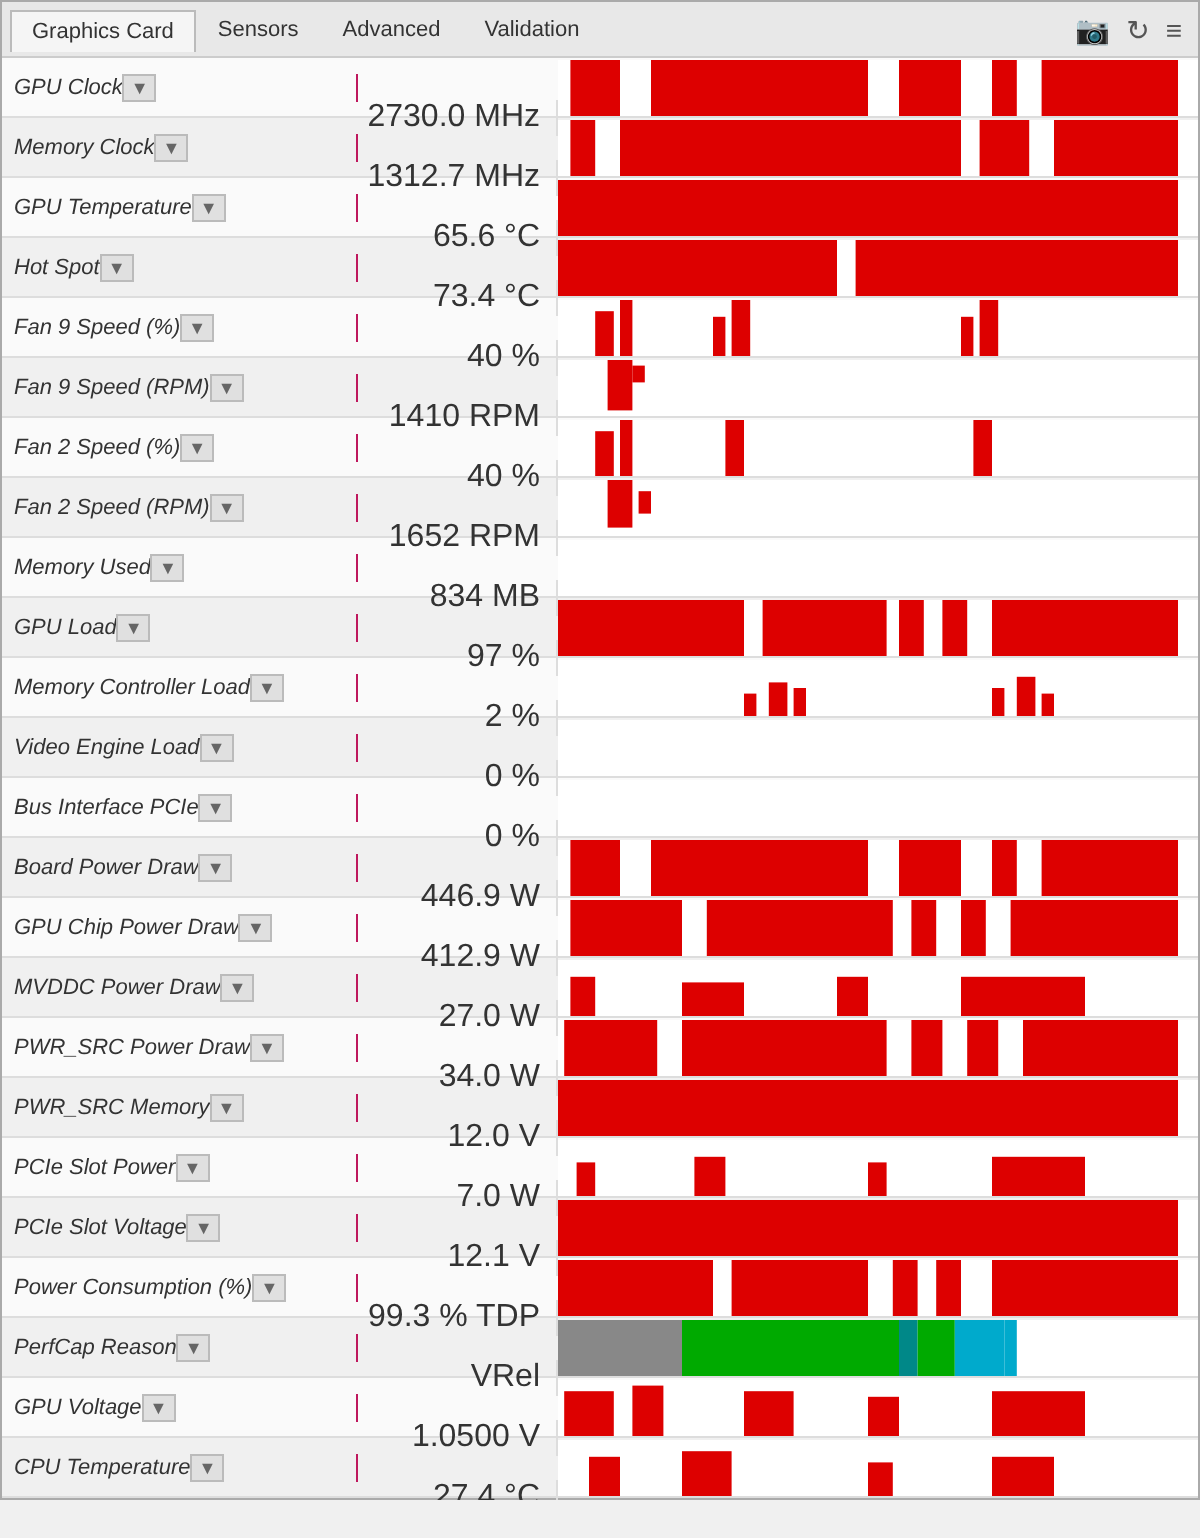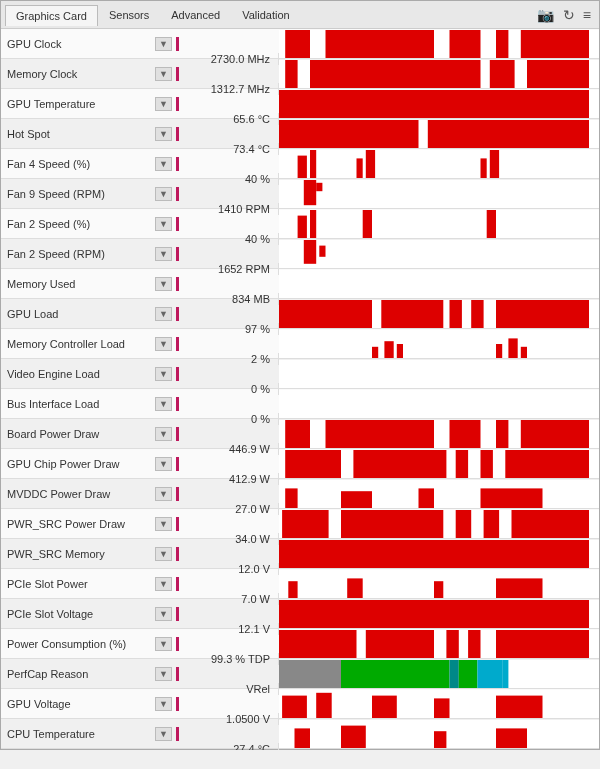--- a/index.html
+++ b/index.html
@@ -60,39 +60,40 @@
     }
     .sensor-row:nth-child(even) {
       background: #f0f0f0;
     }
     .sensor-name {
       width: 178px;
       min-width: 178px;
       padding: 0 4px 0 6px;
       display: flex;
       align-items: center;
-      justify-content: space-between;
-      border-right: 3px solid #be185d;
+      justify-content: flex-start;
+      border-right: 1px solid #be185d;
       font-size: 11px;
       color: #333;
+      font-style: italic;
     }
     .dropdown-arrow {
       font-size: 9px;
       color: #666;
       background: #e0e0e0;
       border: 1px solid #bbb;
       padding: 1px 3px;
       cursor: pointer;
     }
     .sensor-value {
       width: 100px;
       min-width: 100px;
       text-align: right;
       padding-right: 8px;
-      font-size: 11px;
+      font-size: 16px;
       color: #333;
       border-right: 1px solid #ddd;
       margin-top: 30px;
     }
     .sensor-graph {
       flex: 1;
       height: 28px;
       position: relative;
       overflow: hidden;
       background: #fff;
@@ -163,21 +164,21 @@
         </div>
         <div class="sensor-value">73.4 °C</div>
         <div class="sensor-graph"><svg width="310" height="28" viewBox="0 0 310 28">
             <rect width="310" height="28" fill="#ffffff"></rect>
             <rect x="0" y="0" width="139.5" height="28" fill="#dd0000"></rect>
             <rect x="148.79999999999998" y="0" width="161.20000000000002" height="28" fill="#dd0000"></rect>
           </svg></div>
       </div>
       <div class="sensor-row">
         <div class="sensor-name">
-          <span>Fan 4 Speed (%)</span>
+          <span>Fan 9 Speed (%)</span>
           <span class="dropdown-arrow">▼</span>
         </div>
         <div class="sensor-value">40 %</div>
         <div class="sensor-graph"><svg width="310" height="28" viewBox="0 0 310 28">
             <rect width="310" height="28" fill="#ffffff"></rect>
             <rect x="18.599999999999998" y="5.6000000000000005" width="9.299999999999999" height="22.400000000000002" fill="#dd0000"></rect>
             <rect x="31" y="0" width="6.2" height="28" fill="#dd0000"></rect>
             <rect x="77.5" y="8.4" width="6.2" height="19.599999999999998" fill="#dd0000"></rect>
             <rect x="86.80000000000001" y="0" width="9.299999999999999" height="28" fill="#dd0000"></rect>
             <rect x="201.5" y="8.4" width="6.2" height="19.599999999999998" fill="#dd0000"></rect>
@@ -268,21 +269,21 @@
           <span>Video Engine Load</span>
           <span class="dropdown-arrow">▼</span>
         </div>
         <div class="sensor-value">0 %</div>
         <div class="sensor-graph"><svg width="310" height="28" viewBox="0 0 310 28">
             <rect width="310" height="28" fill="#ffffff"></rect>
           </svg></div>
       </div>
       <div class="sensor-row">
         <div class="sensor-name">
-          <span>Bus Interface Load</span>
+          <span>Bus Interface PCIe</span>
           <span class="dropdown-arrow">▼</span>
         </div>
         <div class="sensor-value">0 %</div>
         <div class="sensor-graph"><svg width="310" height="28" viewBox="0 0 310 28">
             <rect width="310" height="28" fill="#ffffff"></rect>
           </svg></div>
       </div>
       <div class="sensor-row">
         <div class="sensor-name">
           <span>Board Power Draw</span>

